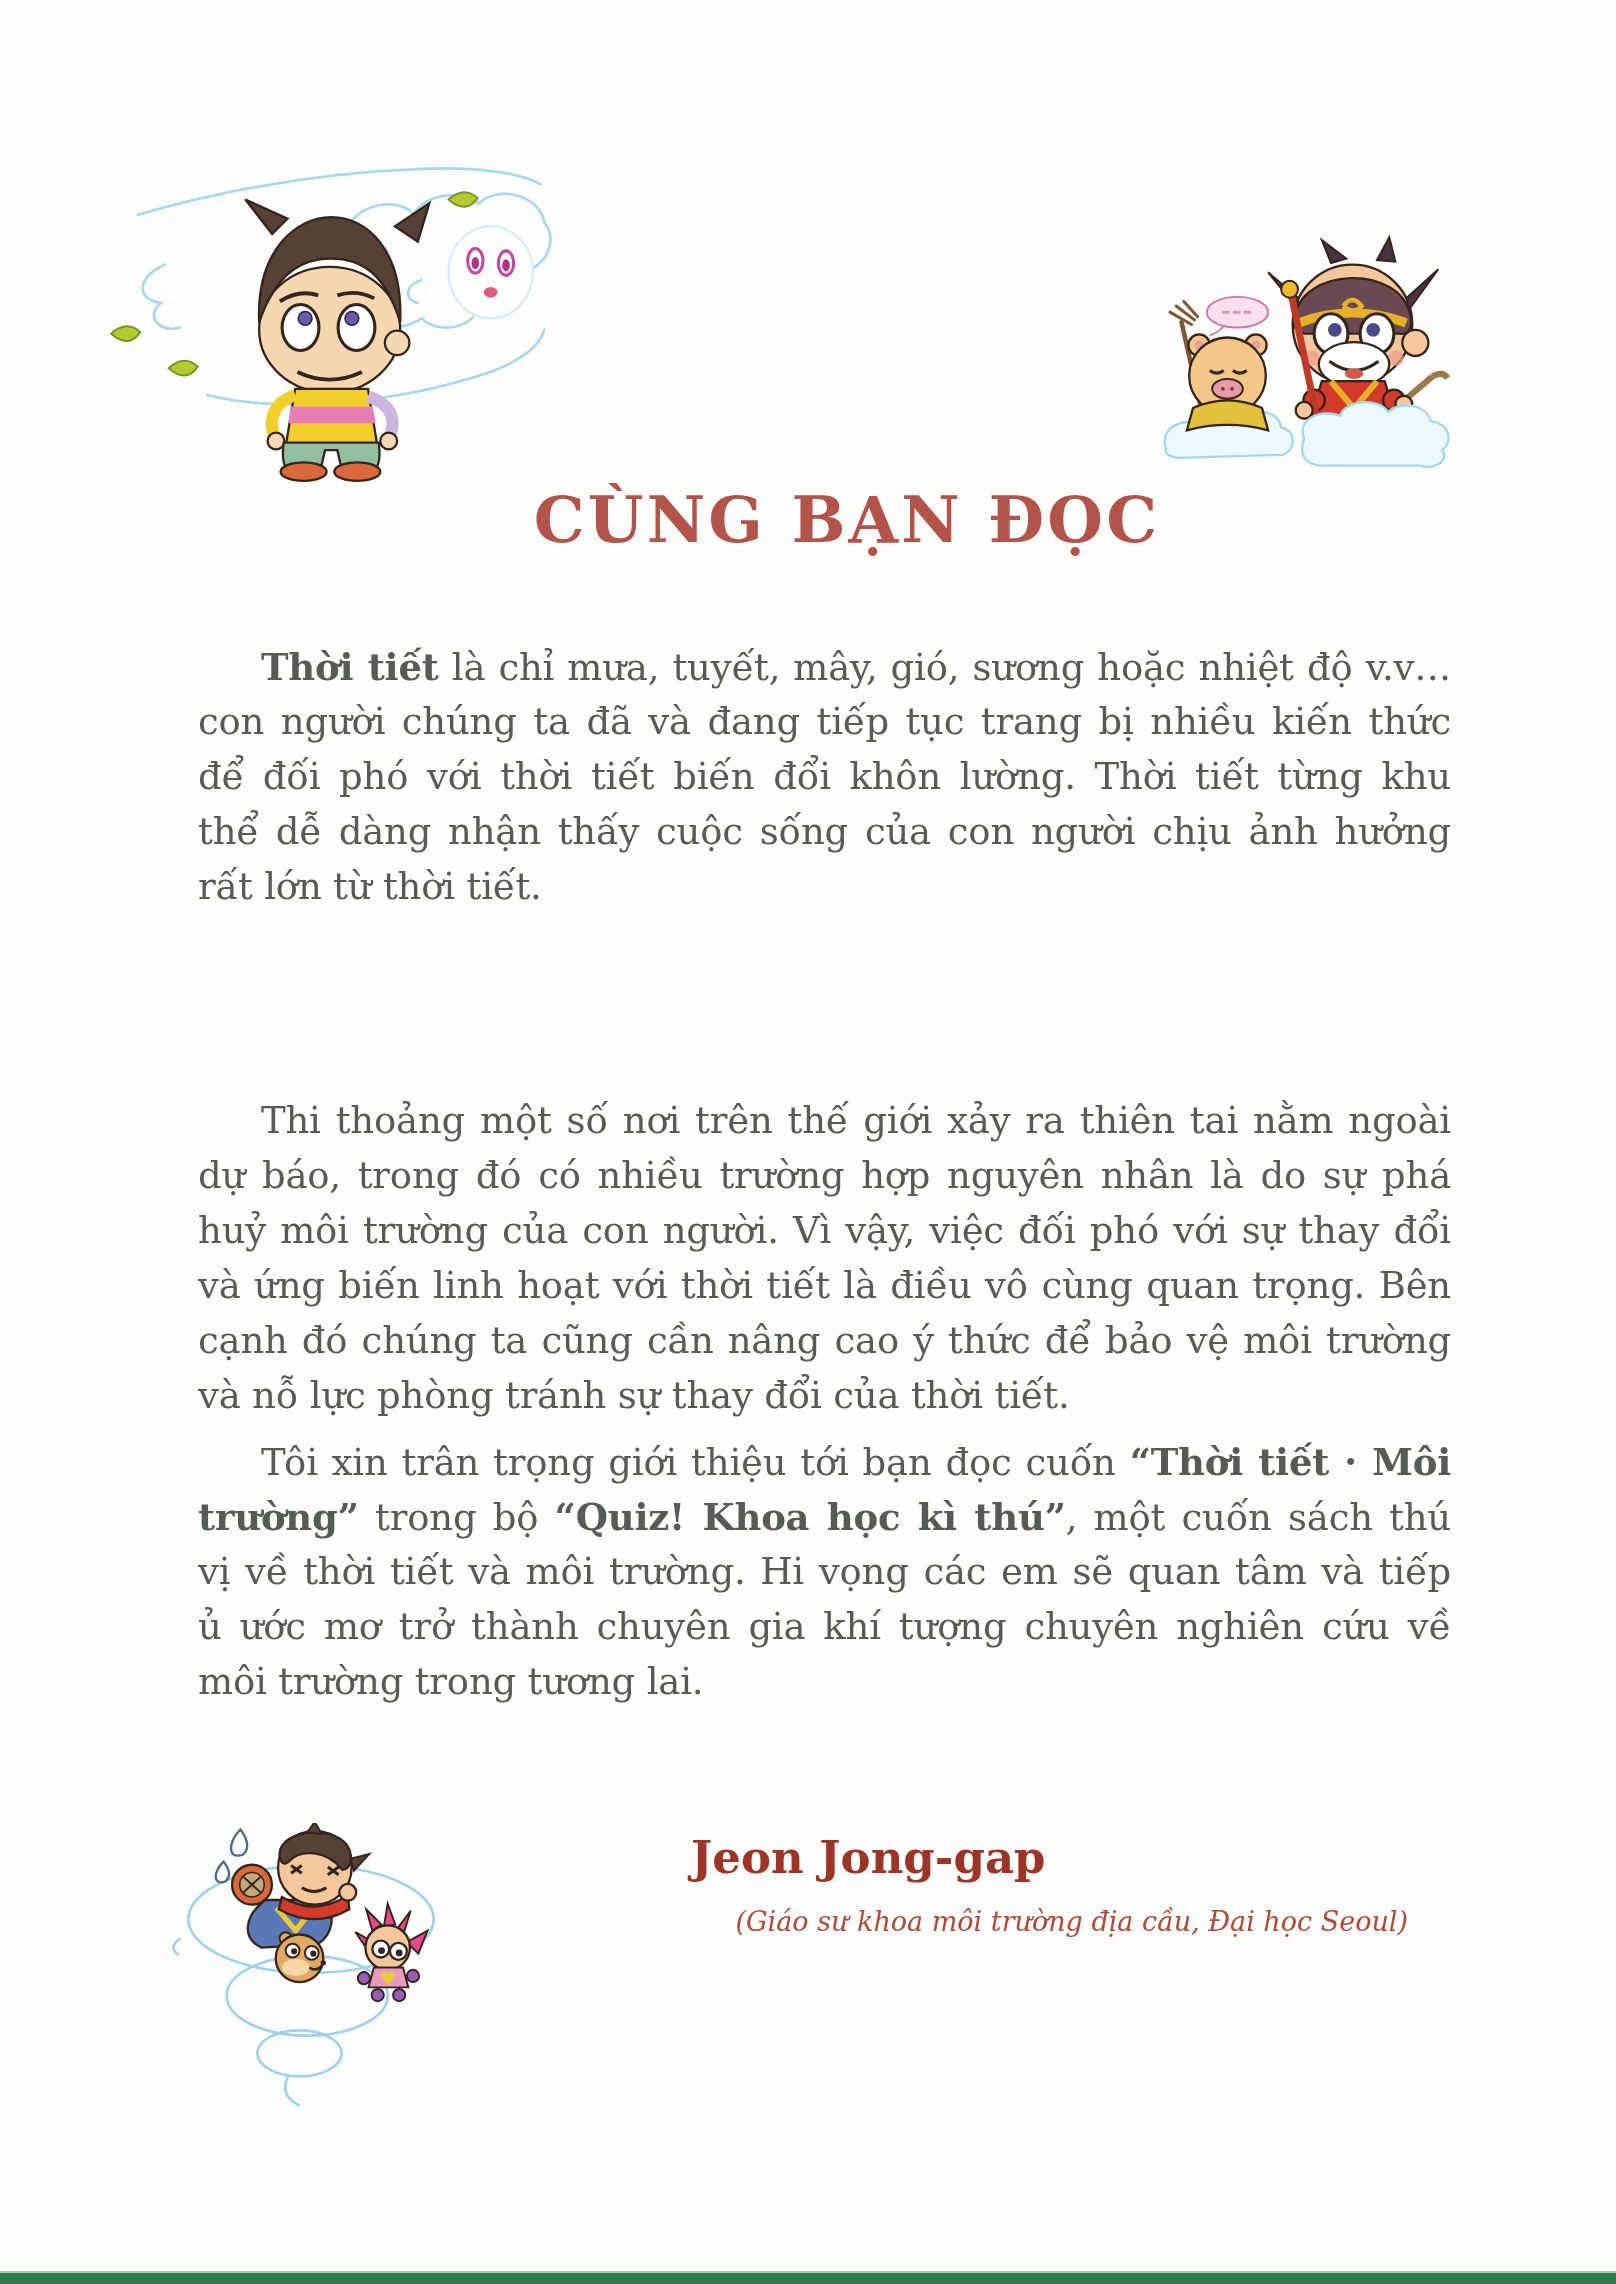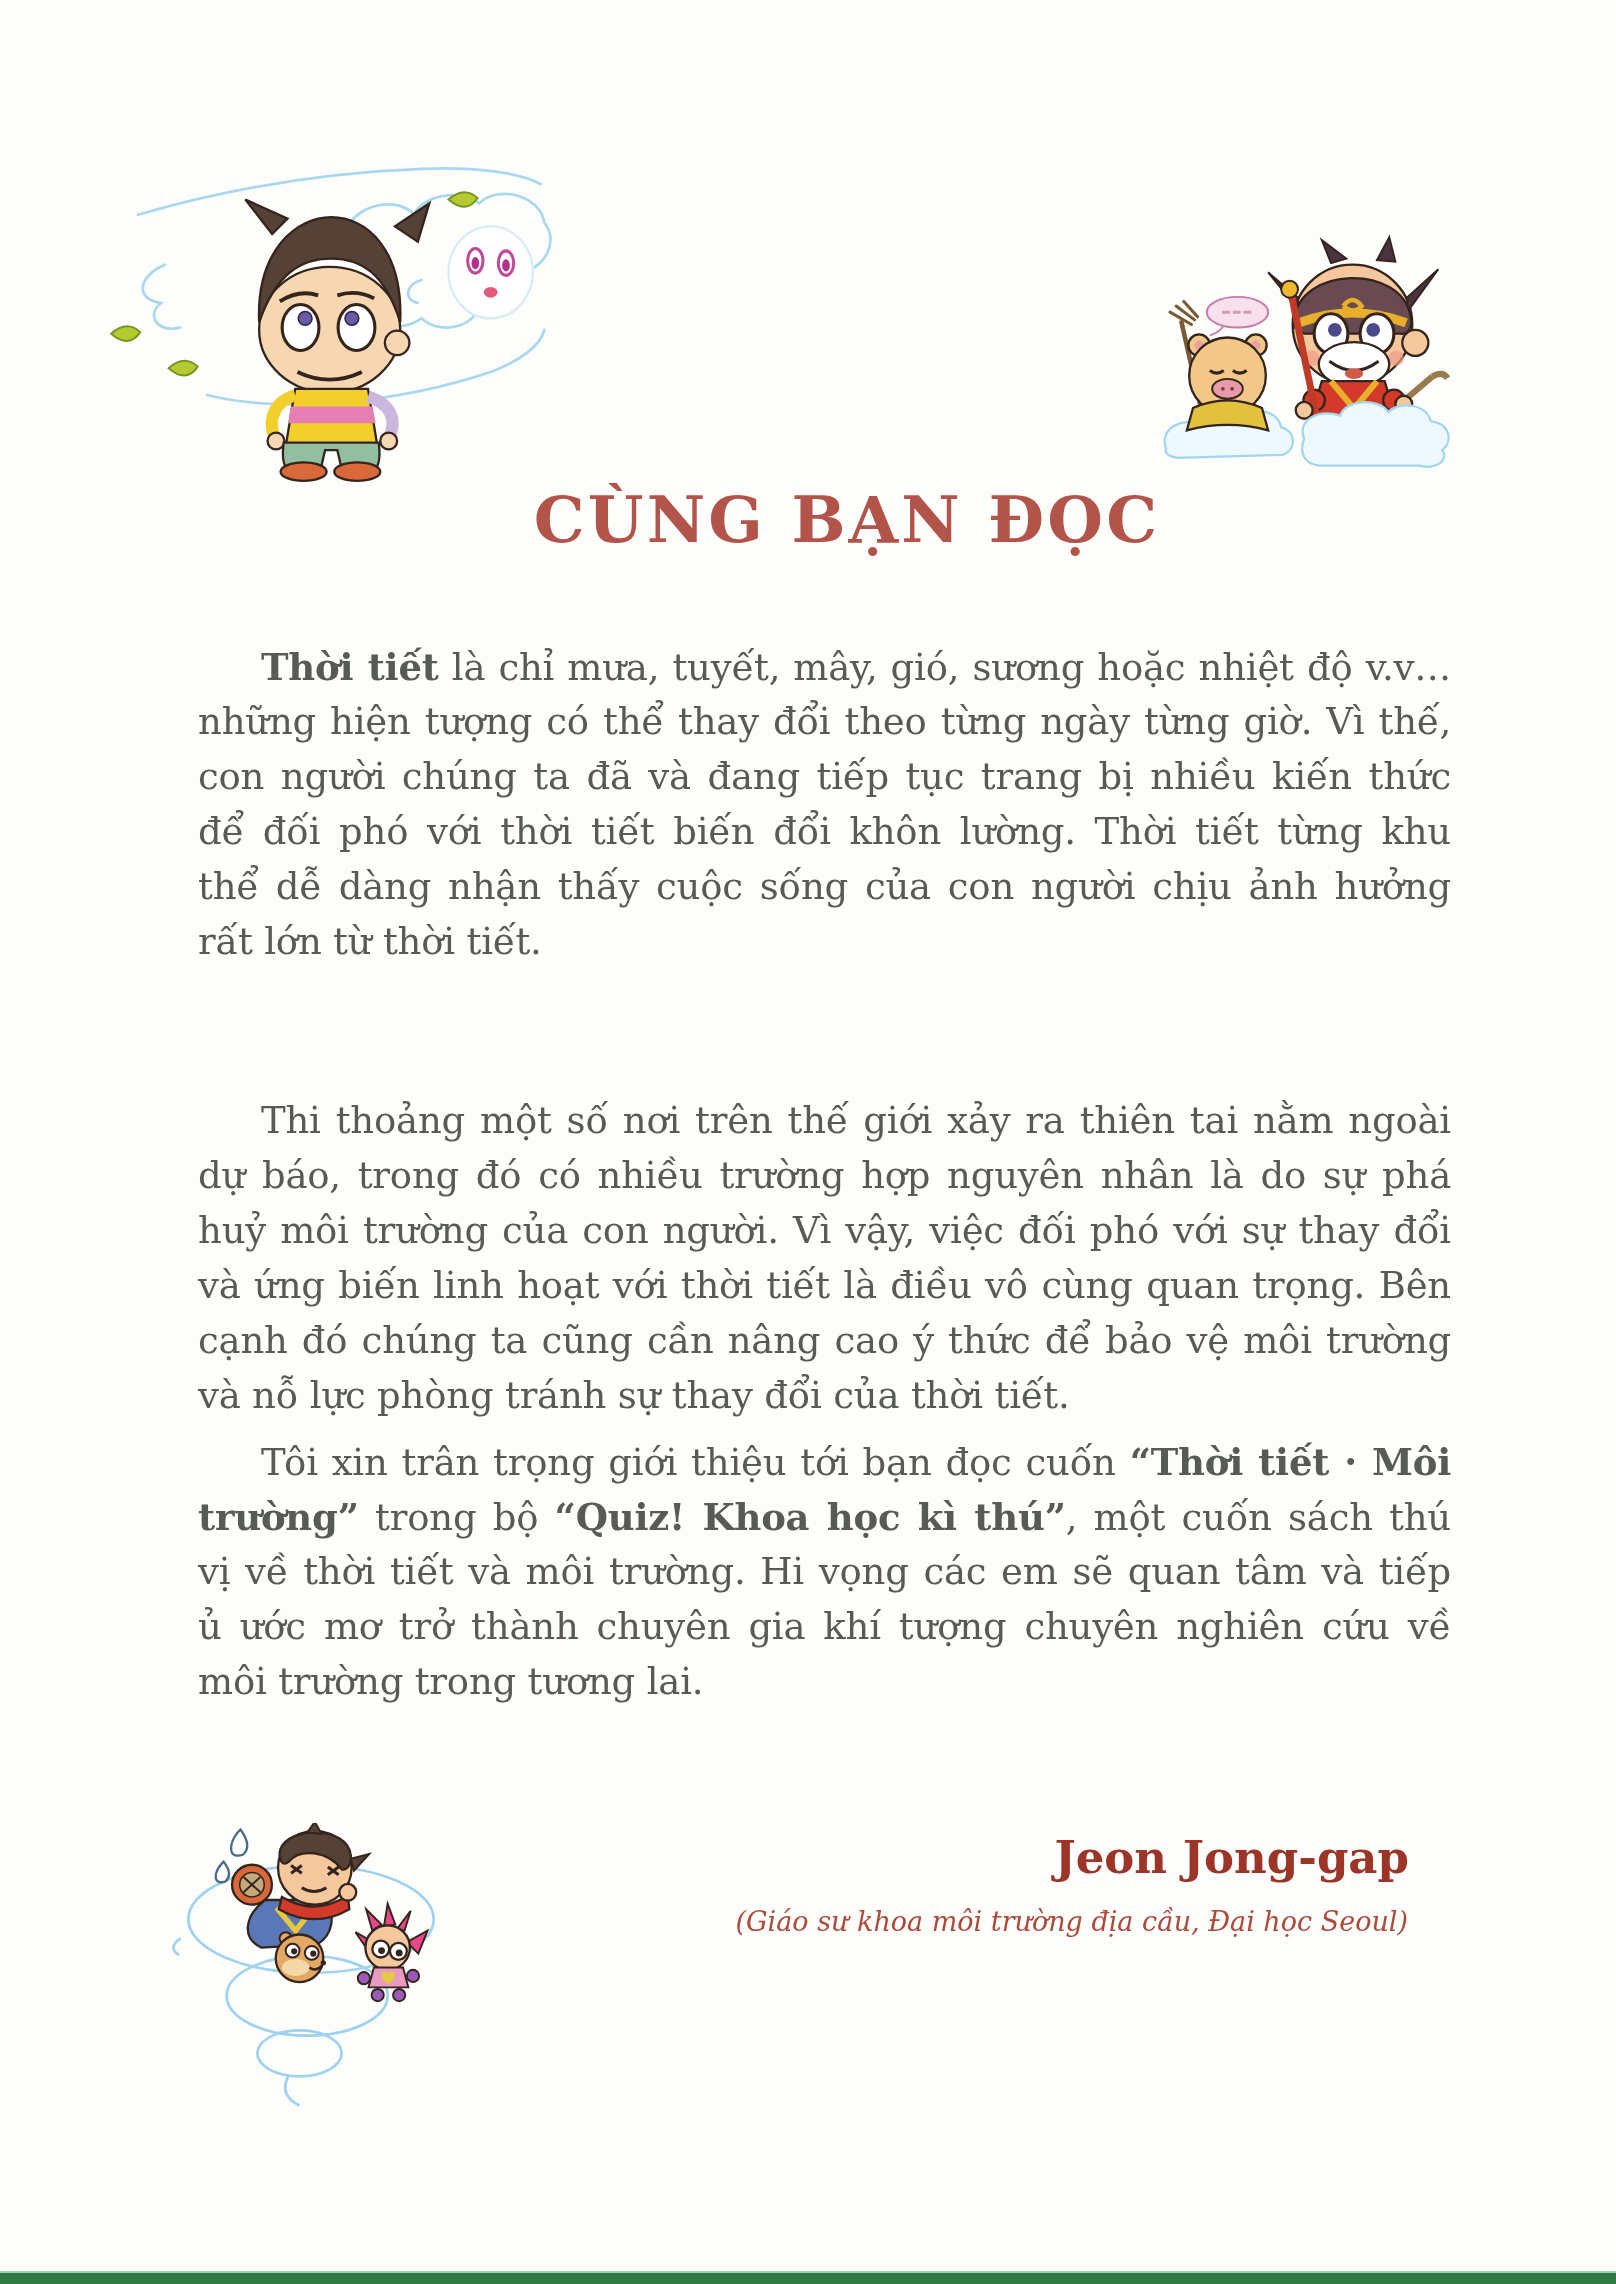--- a/index.html
+++ b/index.html
@@ -20,21 +20,21 @@
   }
   #para-0 { top:631px; }
   #para-1 { top:1085px; }
   #para-2 { top:1426px; }
   .line { height:55px; text-align:justify; text-align-last:justify; white-space:nowrap; }
   .line.first { text-indent:63px; }
   .line.last { text-align-last:left; }
   .b { font-weight:bold; }
   .sig-name {
     position:absolute; top:1831px; left:691px; width:718px;
-    text-align:right; font-size:45px; font-weight:bold; color:#9c3428;
+    font-size:45px; font-weight:bold; color:#9c3428;
   }
   .sig-aff {
     position:absolute; top:1906px; left:345px; width:1063px;
     text-align:right; font-size:27px; font-style:italic; color:#ad4a3a;
   }
   .band {
     position:absolute; left:0; bottom:0; width:100%; height:11.5px;
     background:#2e7b46; border-top:2.3px solid #a8ccb2;
   }
   .illo { position:absolute; }
@@ -147,21 +147,20 @@
       <circle cx="205" cy="240" r="11" fill="#f4c89c" stroke="#33241c" stroke-width="3"></circle>
       <circle cx="335" cy="232" r="11" fill="#f4c89c" stroke="#33241c" stroke-width="3"></circle>
     </g>
     <path d="M205,277 C195,252 225,237 252,247 C258,227 300,222 315,242 C330,227 365,232 370,254 C395,257 400,280 385,292 C395,306 375,318 355,312 L225,312 C205,310 198,296 205,277 Z" fill="#eef9ff" stroke="#a2d6f0" stroke-width="3"></path>
   </svg>
 
   <div class="title">CÙNG BẠN ĐỌC</div>
 
   <div id="para-0" class="textblock">
       <div class="line first"><span class="b">Thời tiết</span><span> là chỉ mưa, tuyết, mây, gió, sương hoặc nhiệt độ v.v…</span></div>
-      <div class="line"><span>những hiện tượng có thể thay đổi theo từng ngày từng giờ. Vì thế,</span></div>
       <div class="line"><span>con người chúng ta đã và đang tiếp tục trang bị nhiều kiến thức</span></div>
       <div class="line"><span>để đối phó với thời tiết biến đổi khôn lường. Thời tiết từng khu</span></div>
       <div class="line"><span>thể dễ dàng nhận thấy cuộc sống của con người chịu ảnh hưởng</span></div>
       <div class="line last"><span>rất lớn từ thời tiết.</span></div>
     </div>
   <div id="para-1" class="textblock">
       <div class="line first"><span>Thi thoảng một số nơi trên thế giới xảy ra thiên tai nằm ngoài</span></div>
       <div class="line"><span>dự báo, trong đó có nhiều trường hợp nguyên nhân là do sự phá</span></div>
       <div class="line"><span>huỷ môi trường của con người. Vì vậy, việc đối phó với sự thay đổi</span></div>
       <div class="line"><span>và ứng biến linh hoạt với thời tiết là điều vô cùng quan trọng. Bên</span></div>

